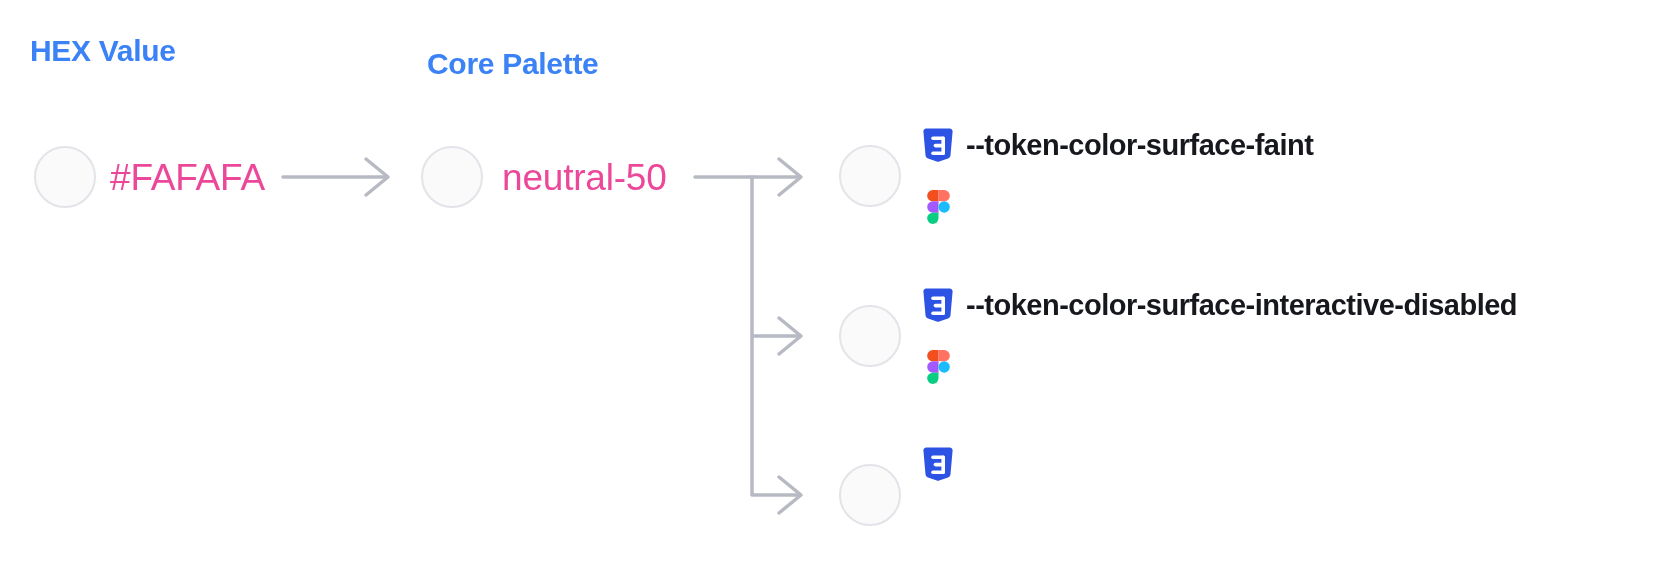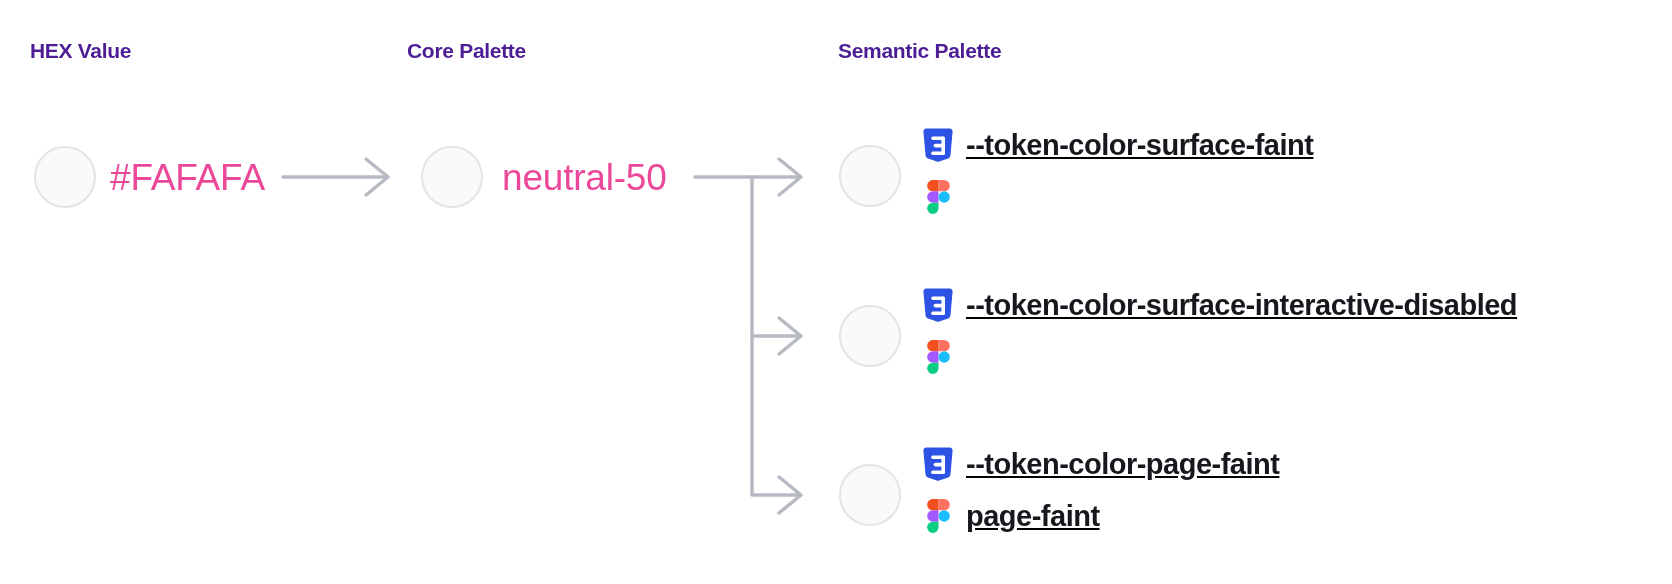--- a/index.html
+++ b/index.html
@@ -5,25 +5,25 @@
   html,body{margin:0;padding:0;background:#ffffff;}
   .canvas{
     position:relative;
     width:1672px;height:584px;
     background:#ffffff;
     font-family:"Liberation Sans","DejaVu Sans",sans-serif;
     overflow:hidden;
   }
   .col-header{
     position:absolute;top:35px;
-    font-size:21px;font-weight:700;line-height:32px;
-    letter-spacing:-0.3px;color:#4c1d95;white-space:nowrap;
+    font-size:30px;font-weight:700;line-height:32px;
+    letter-spacing:-0.3px;color:#3b82f6;white-space:nowrap;
   }
   .h-hex{left:30px;}
-  .h-core{left:407px;}
+  .h-core{left:427px;margin-top:13px;}
   .h-semantic{left:838px;}
 
   .swatch{
     position:absolute;width:62px;height:62px;box-sizing:border-box;
     border:2px solid #e3e4e9;border-radius:50%;background:#fafafa;
   }
   .sw-hex{left:34px;top:146px;}
   .sw-core{left:421px;top:146px;}
   .sw-sem1{left:839px;top:145px;}
   .sw-sem2{left:839px;top:305px;}
@@ -34,21 +34,21 @@
     font-size:37px;font-weight:400;letter-spacing:-0.2px;
     color:#ec4899;white-space:nowrap;
   }
   .v-hex{left:110px;top:178px;}
   .v-core{left:502px;top:178px;}
 
   .connector-svg{position:absolute;left:0;top:0;}
 
   .entry{
     position:absolute;left:922px;
-    display:flex;flex-direction:column;gap:16px;text-decoration:underline;
+    display:flex;flex-direction:column;gap:26px;
   }
   .entry-1{top:127px;}
   .entry-2{top:287px;justify-content:space-between;}
   .entry-3{top:446px;}
   .entry-line{display:flex;align-items:center;gap:12px;height:36px;}
   .icon-box{width:32px;height:36px;display:flex;align-items:center;justify-content:center;flex:0 0 auto;}
   .token-label{
     font-size:29px;font-weight:700;letter-spacing:-0.5px;
     color:#16181d;white-space:nowrap;
   }
@@ -70,21 +70,20 @@
       <path d="M752 177 V495 H797"></path>
       <polyline points="779,477 801,495 779,513"></polyline>
 
       <path d="M752 336 H797"></path>
       <polyline points="779,318 801,336 779,354"></polyline>
     </g>
   </svg>
 
   <div class="col-header h-hex">HEX Value</div>
   <div class="col-header h-core">Core Palette</div>
-  <div class="col-header h-semantic">Semantic Palette</div>
 
   <div class="swatch sw-hex" style="background: rgb(250, 250, 250);"></div>
   <div class="value-text v-hex">#FAFAFA</div>
 
   <div class="swatch sw-core" style="background: rgb(250, 250, 250);"></div>
   <div class="value-text v-core">neutral-50</div>
 
   <div class="swatch sw-sem1" style="background: rgb(250, 250, 250);"></div>
   <div class="entry entry-1">
     <div class="entry-line">
@@ -150,29 +149,16 @@
         <svg width="30" height="34" viewBox="0 0 30 34">
           <path d="M3.2 0.5 H26.8 C28.5 0.5 29.8 2 29.6 3.6 L27.5 27.2 C27.4 28.7 26.4 29.9 25 30.4 L16.2 33.4 C15.4 33.7 14.6 33.7 13.8 33.4 L5 30.4 C3.6 29.9 2.6 28.7 2.5 27.2 L0.4 3.6 C0.2 2 1.5 0.5 3.2 0.5 Z" fill="#2d53e5"></path>
           <g stroke="#ffffff" stroke-width="3.6" stroke-linecap="round" fill="none">
             <path d="M10 10.3 H20.2"></path>
               <path d="M20.2 10.3 V25.2"></path>
             <path d="M12.4 17.6 H20.2"></path>
               <path d="M10 25.2 H20.2"></path>
           </g>
         </svg>
       </span>
-      <span class="token-label">--token-color-page-faint</span>
-    </div>
-    <div class="entry-line">
-      <span class="icon-box">
-        <svg width="23" height="34" viewBox="0 0 24 36">
-          <path d="M12 0H6a6 6 0 0 0 0 12h6V0z" fill="#F24E1E"></path>
-          <path d="M12 0h6a6 6 0 0 1 0 12h-6V0z" fill="#FF7262"></path>
-          <path d="M12 12H6a6 6 0 0 0 0 12h6V12z" fill="#A259FF"></path>
-          <circle cx="18" cy="18" r="6" fill="#1ABCFE"></circle>
-          <path d="M6 24a6 6 0 0 0 0 12 6 6 0 0 0 6-6v-6H6z" fill="#0ACF83"></path>
-        </svg>
-      </span>
-      <span class="token-label">page-faint</span>
     </div>
   </div>
 
 </div>
 
 </body></html>

